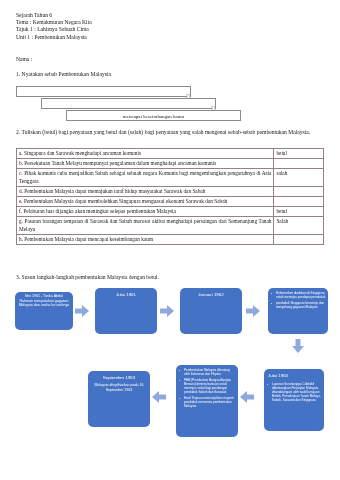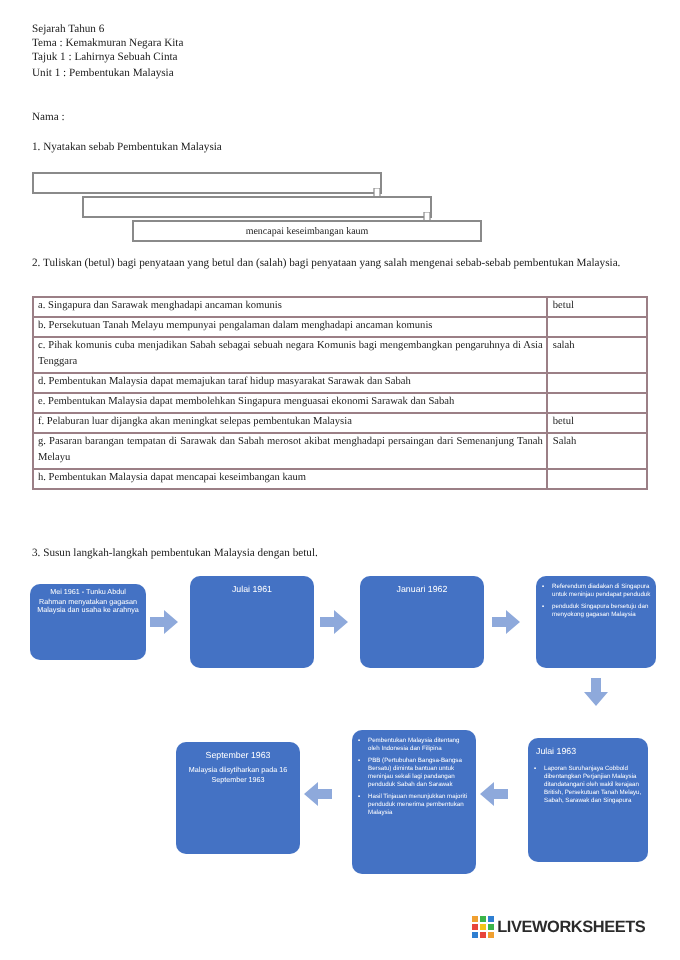--- a/index.html
+++ b/index.html
@@ -251,28 +251,14 @@
 
     <div class="fbox b7">
       <span class="ftitle" style="text-align:left;padding-left:4px;">Julai 1963</span>
       <ul>
         <li>Laporan Suruhanjaya Cobbold dibentangkan Perjanjian Malaysia ditandatangani oleh wakil kerajaan British, Persekutuan Tanah Melayu, Sabah, Sarawak dan Singapura</li>
       </ul>
     </div>
 
   </div>
 
-  <div class="footer">
-    <span class="logo-grid">
-      <i style="background:#f0a030"></i>
-        <i style="background:#3bb54a"></i>
-        <i style="background:#2f7fd1"></i>
-      <i style="background:#e8453c"></i>
-        <i style="background:#f5c518"></i>
-        <i style="background:#3bb54a"></i>
-      <i style="background:#2f7fd1"></i>
-        <i style="background:#e8453c"></i>
-        <i style="background:#f0a030"></i>
-    </span>
-    <span class="lw-text">LIVEWORKSHEETS</span>
-  </div>
 
 </div>
 
 </body></html>

